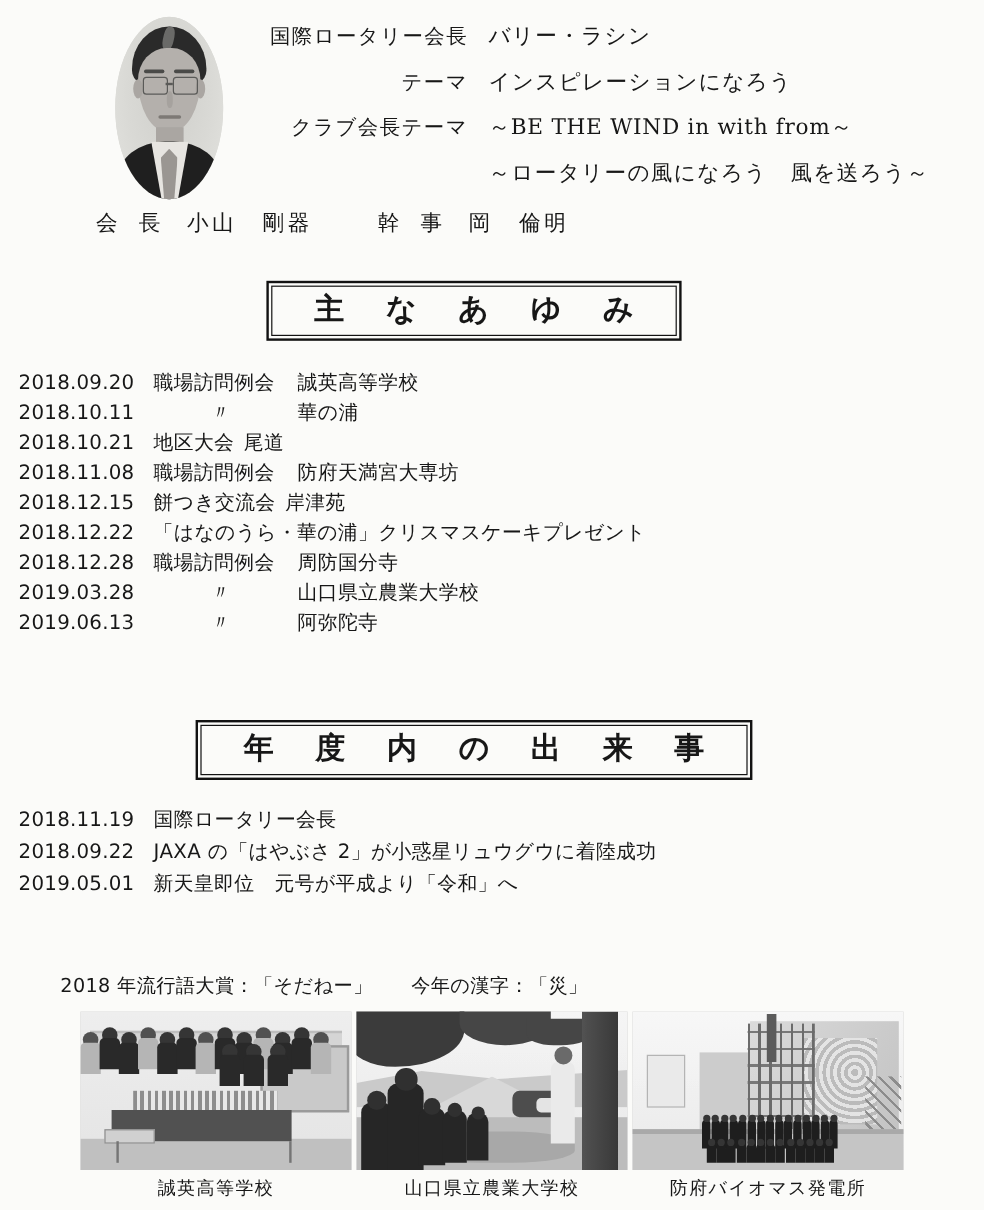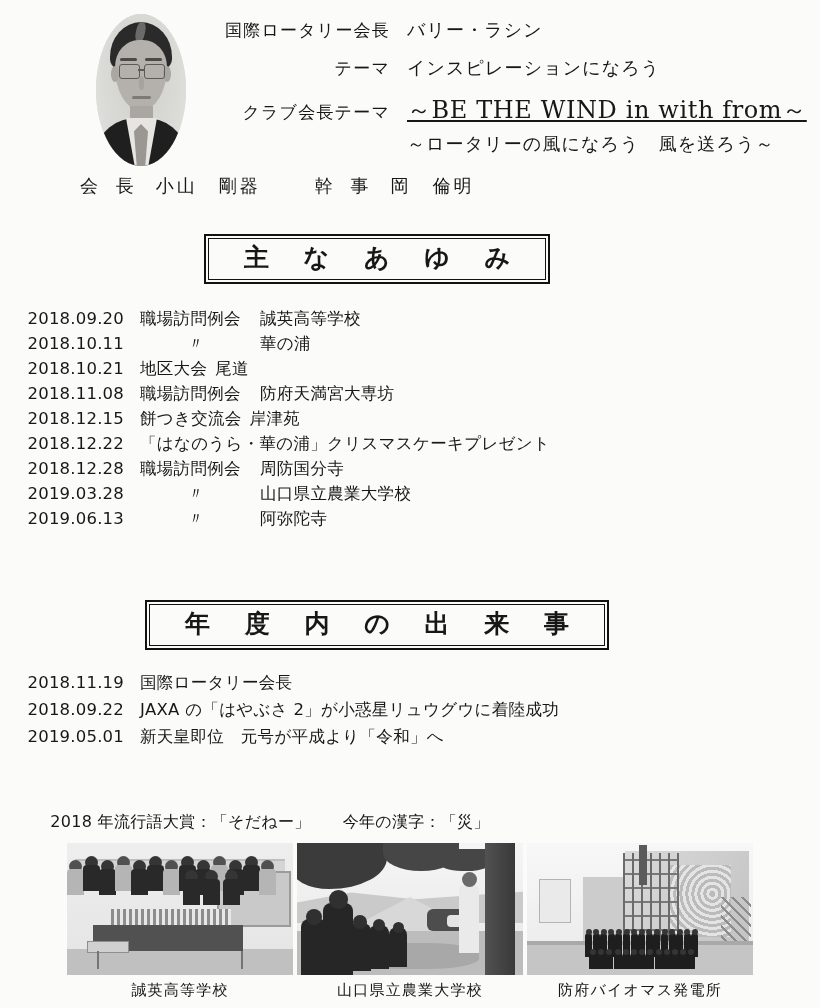--- a/index.html
+++ b/index.html
@@ -46,35 +46,35 @@
   .mast-label{
     width:390px;text-align:right;
     font-family:"DejaVu Serif","Liberation Serif",serif;
     font-size:17px;letter-spacing:1.2px;white-space:nowrap;
   }
   .mast-value{
     margin-left:17px;
     font-family:"DejaVu Serif","Liberation Serif",serif;
     font-size:18px;letter-spacing:1.1px;white-space:nowrap;
   }
-  .mast-value.en{font-size:24px;letter-spacing:0.6px;text-decoration:underline;}
+  .mast-value.en{font-size:18px;letter-spacing:0.6px;}
 
   .officers{position:absolute;left:80px;top:174px;display:flex;align-items:baseline;}
   .officers .ttl{
     font-family:"DejaVu Serif","Liberation Serif",serif;
     font-size:18px;letter-spacing:6px;white-space:nowrap;
   }
   .officers .nm{
     font-family:"DejaVu Serif","Liberation Serif",serif;
     font-size:18px;letter-spacing:3px;white-space:nowrap;margin-left:16px;
   }
   .officers .gap{width:54px;}
 
   
-  .sec-head{position:absolute;left:0;width:754px;display:flex;justify-content:center;}
+  .sec-head{position:absolute;left:0;width:754px;display:flex;justify-content:center;padding-left:18px;}
   .sec-box{
     border:2.5px solid #121212;
     padding:2px;
     background:#fbfbf9;
   }
   .sec-box-in{
     border:1px solid #121212;
     padding:5px 22px 7px 22px;
   }
   .sec-box-in span{
@@ -88,21 +88,20 @@
     white-space:nowrap;
   }
 
   
   .list{position:absolute;left:0;width:820px;}
   .row{display:flex;align-items:baseline;height:25px;}
   .row .date{
     width:112px;text-align:right;
     font-size:16.5px;letter-spacing:0.2px;white-space:nowrap;
     font-family:"DejaVu Sans","Liberation Sans",sans-serif;
-    padding-left:12px;
   }
   .row .body{
     margin-left:16px;font-size:16.5px;white-space:nowrap;letter-spacing:0.3px;
   }
   .row .ev{display:inline-block;}
   .row .ev.ditto{width:112px;text-align:center;}
   .row .ev.w{width:112px;}
   .row .pl{display:inline-block;margin-left:8px;}
 
   .award{

